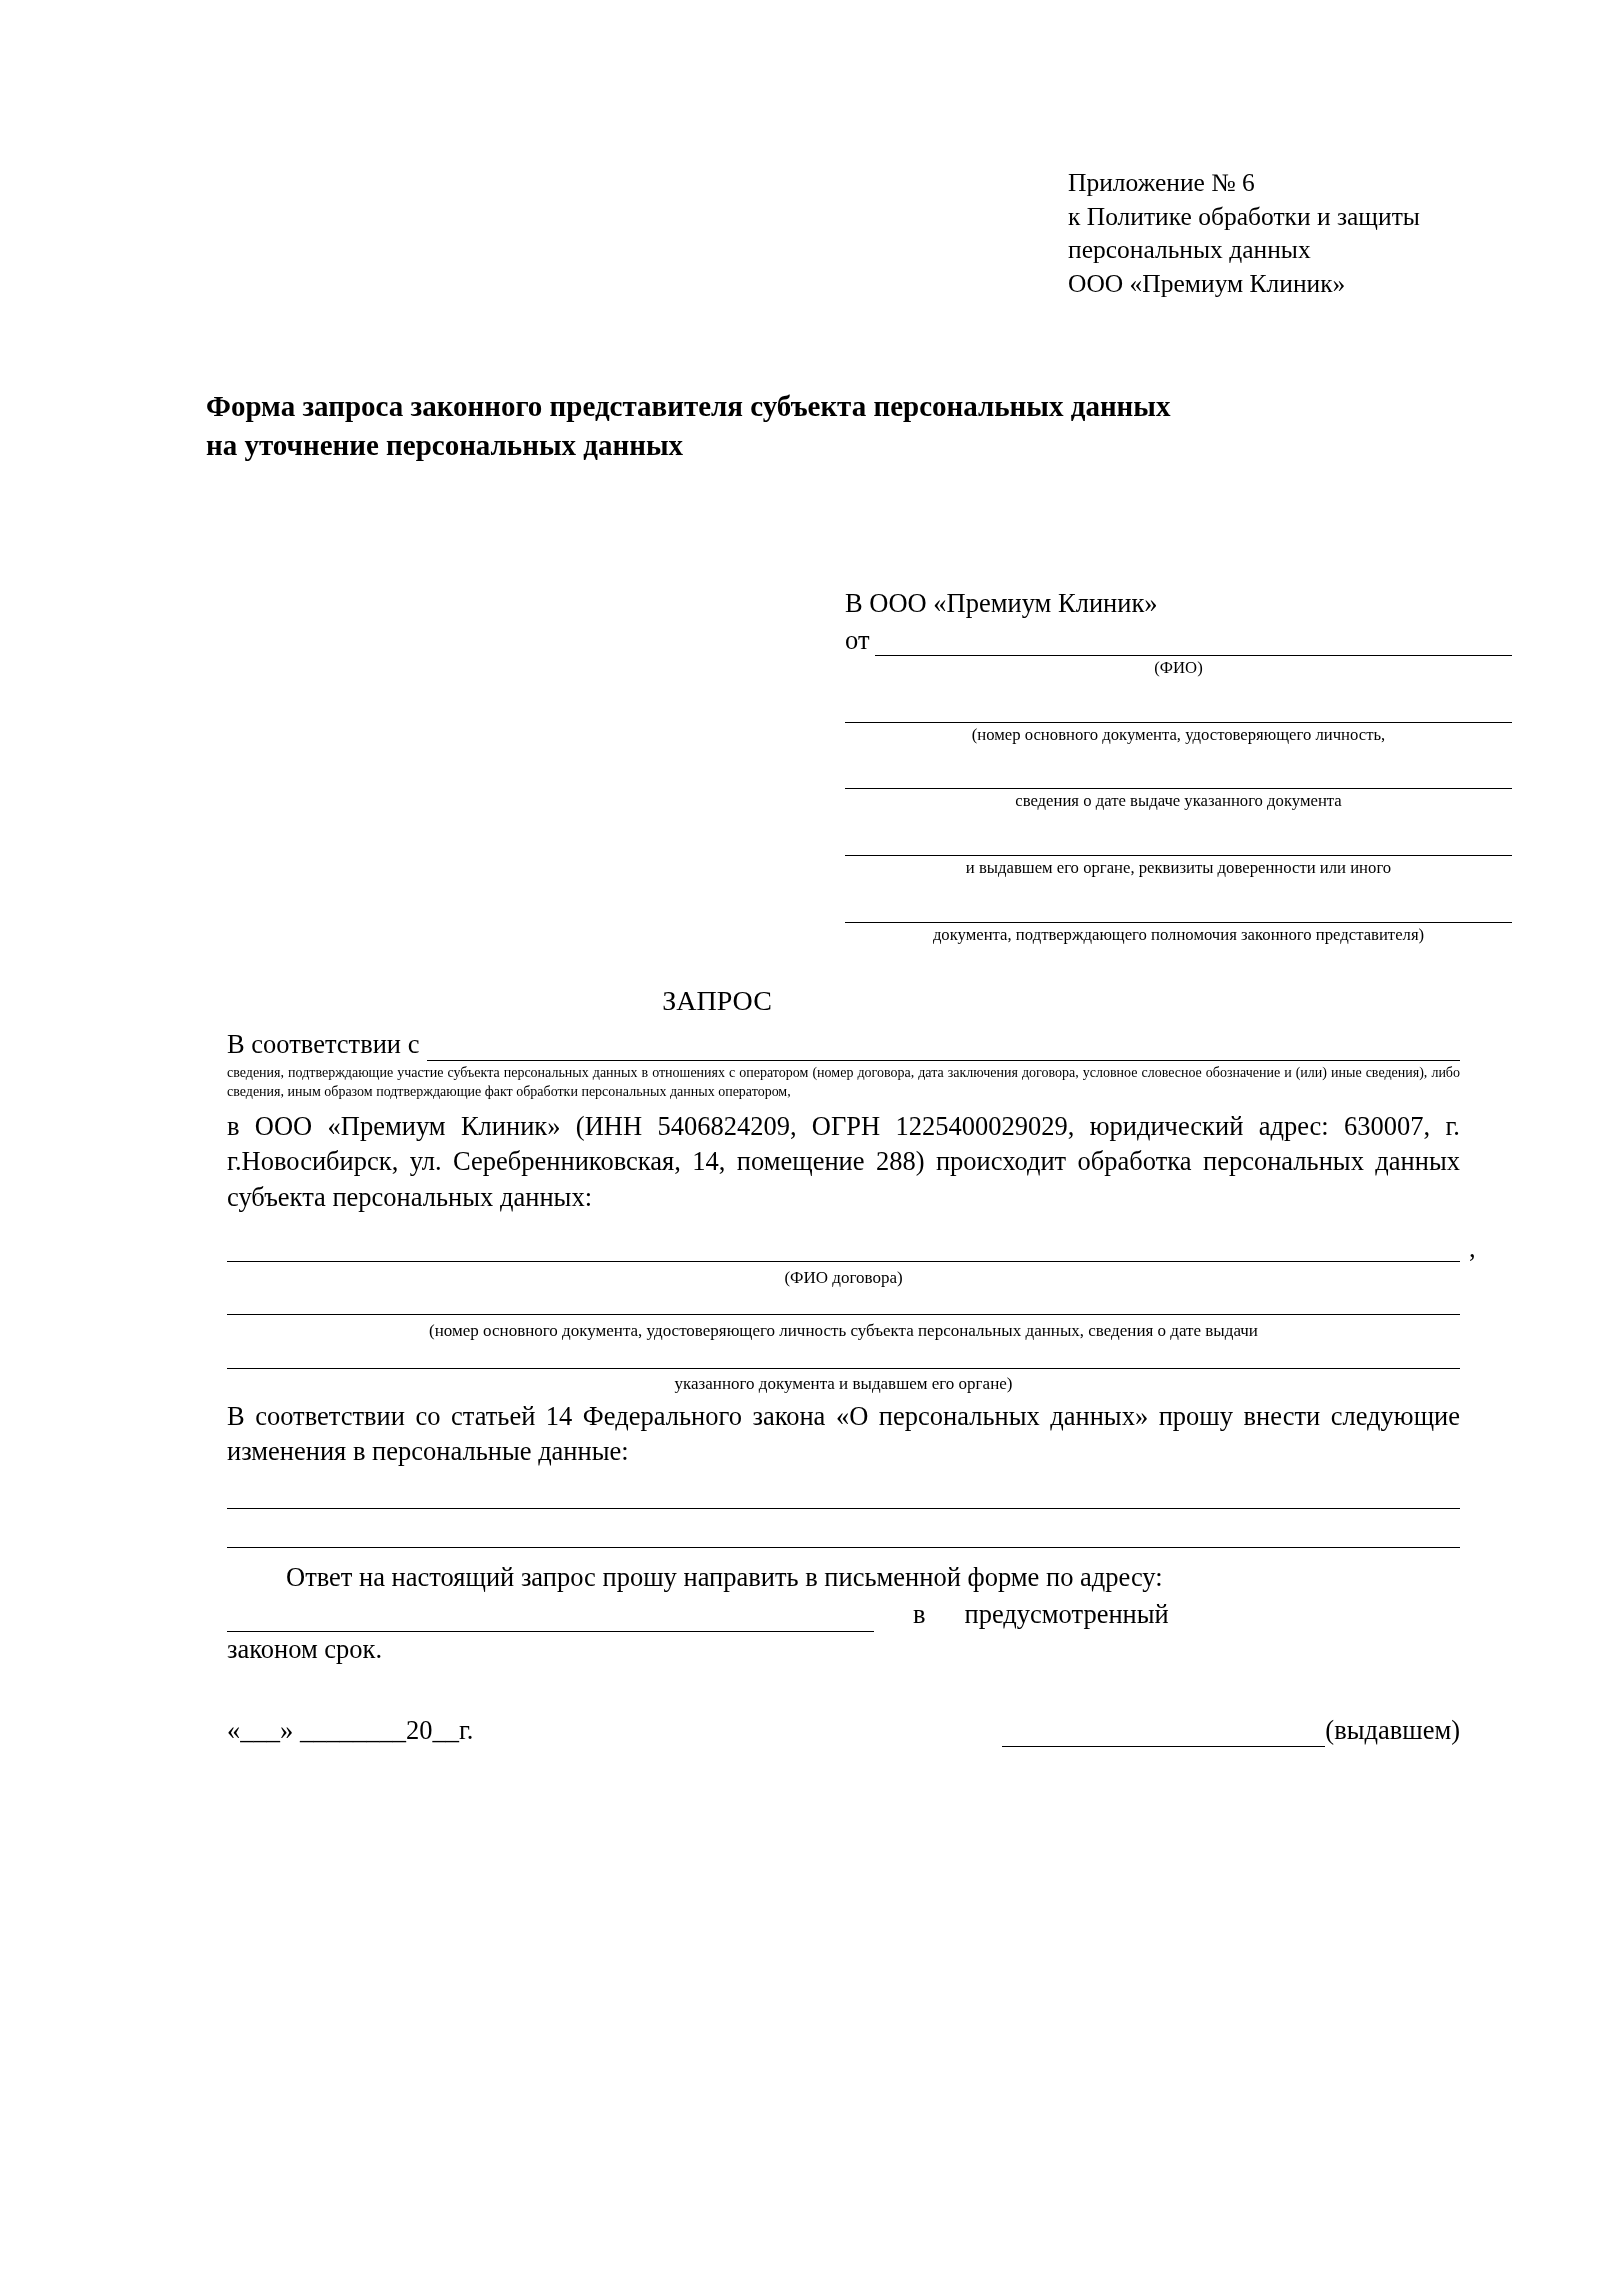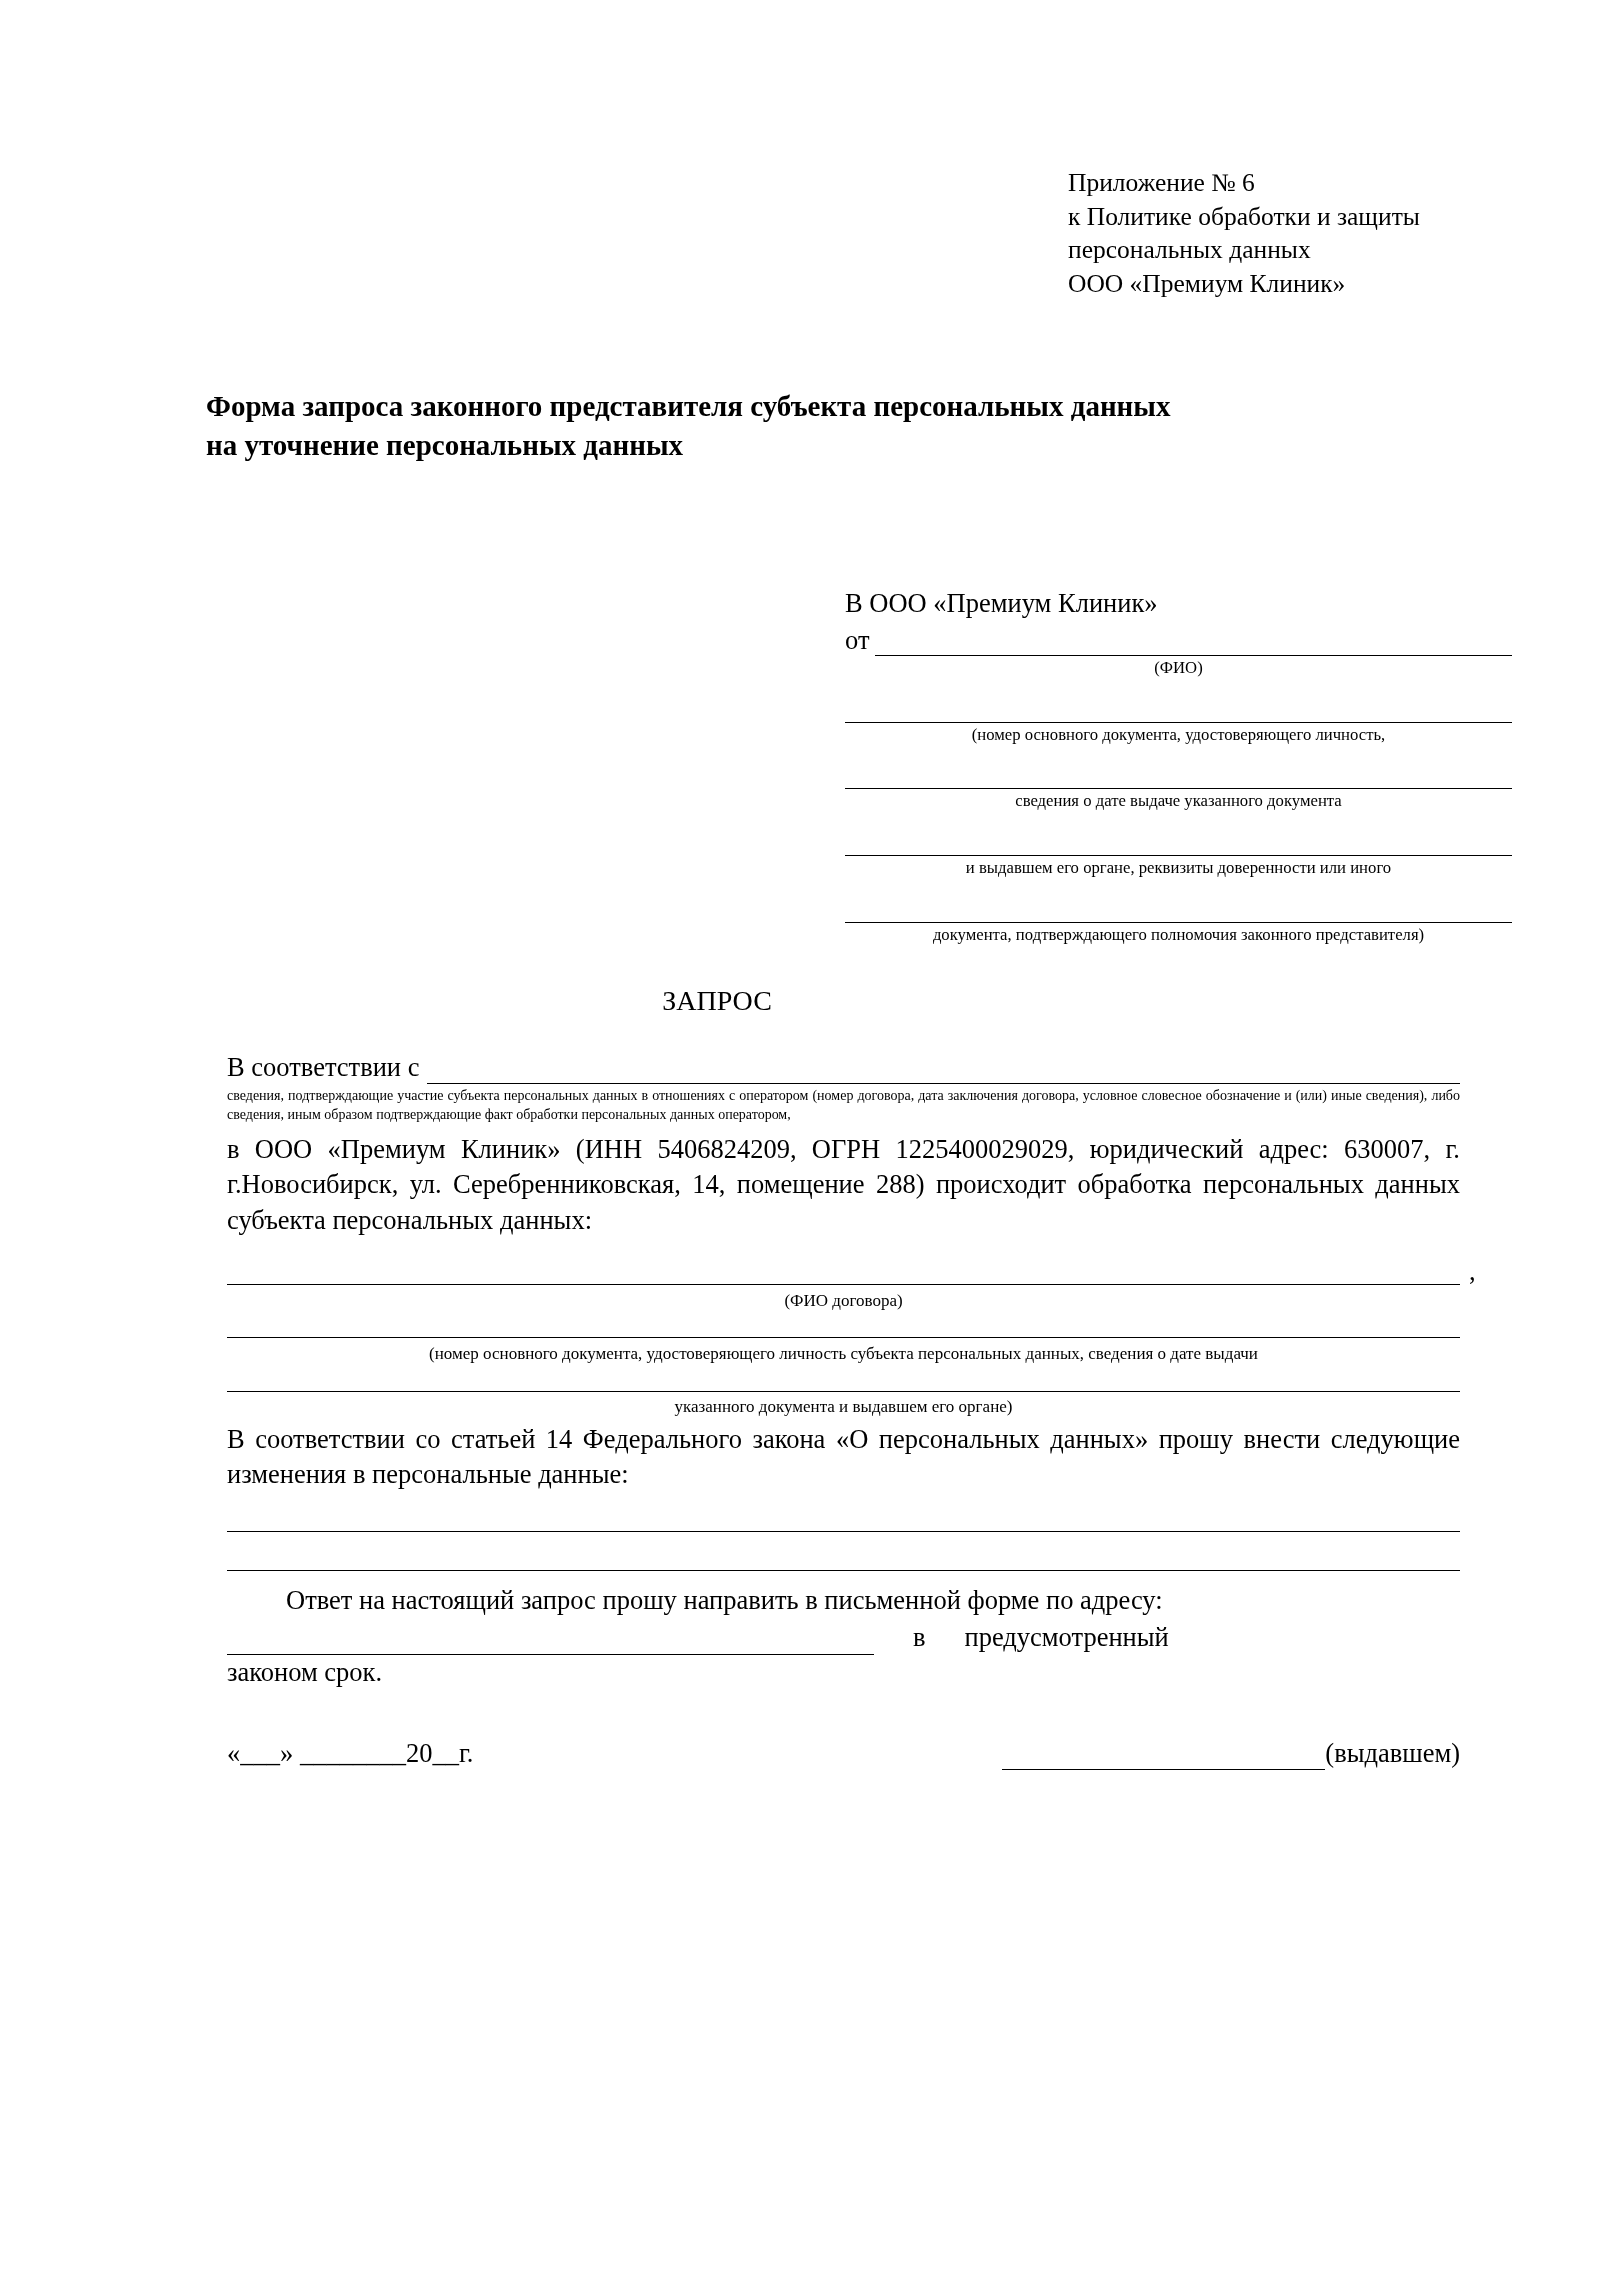--- a/index.html
+++ b/index.html
@@ -98,21 +98,20 @@
     left: 227px;
     top: 1027px;
     width: 1233px;
     font-size: 26.5px;
     line-height: 1.3;
   }
   .inline-fill {
     display: flex;
     align-items: flex-end;
     white-space: nowrap;
-    margin-top: 23px;
   }
   .inline-fill .txt { margin-right: 7.8px; }
   .small-note {
     font-size: 14px;
     line-height: 1.3;
     text-align: justify;
     margin-top: 2.9px;
   }
   .para {
     font-size: 26.5px;

